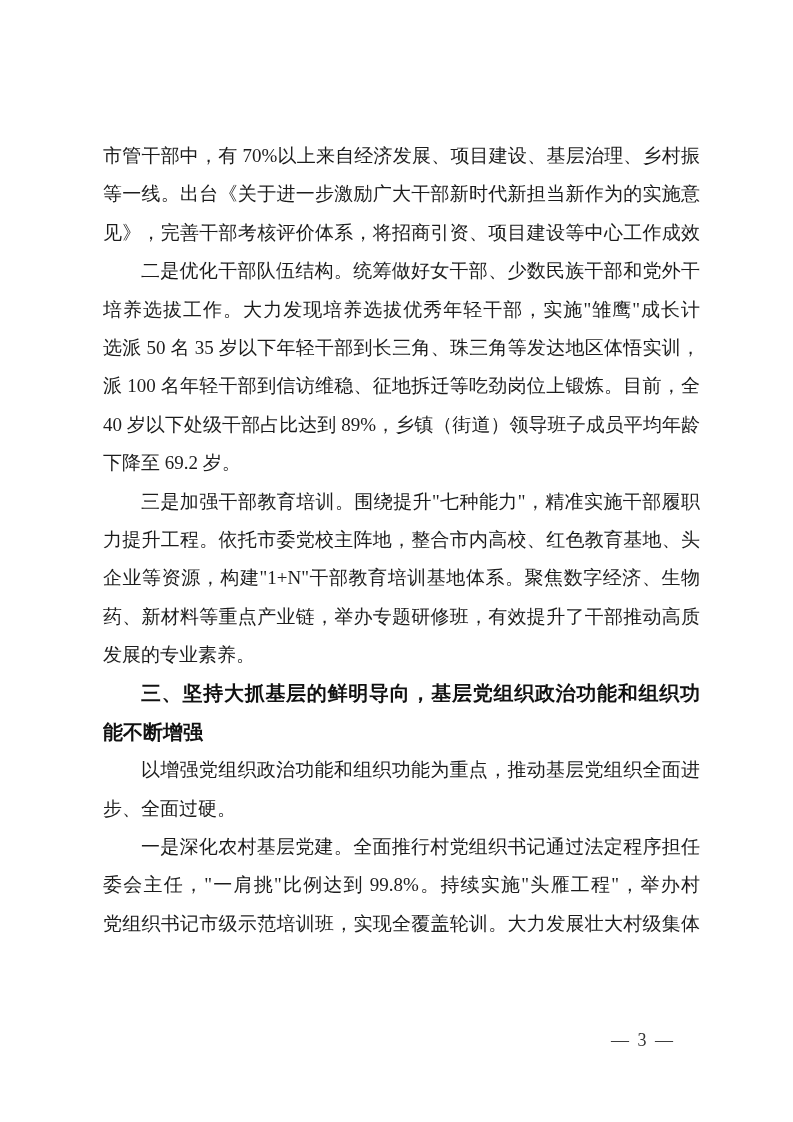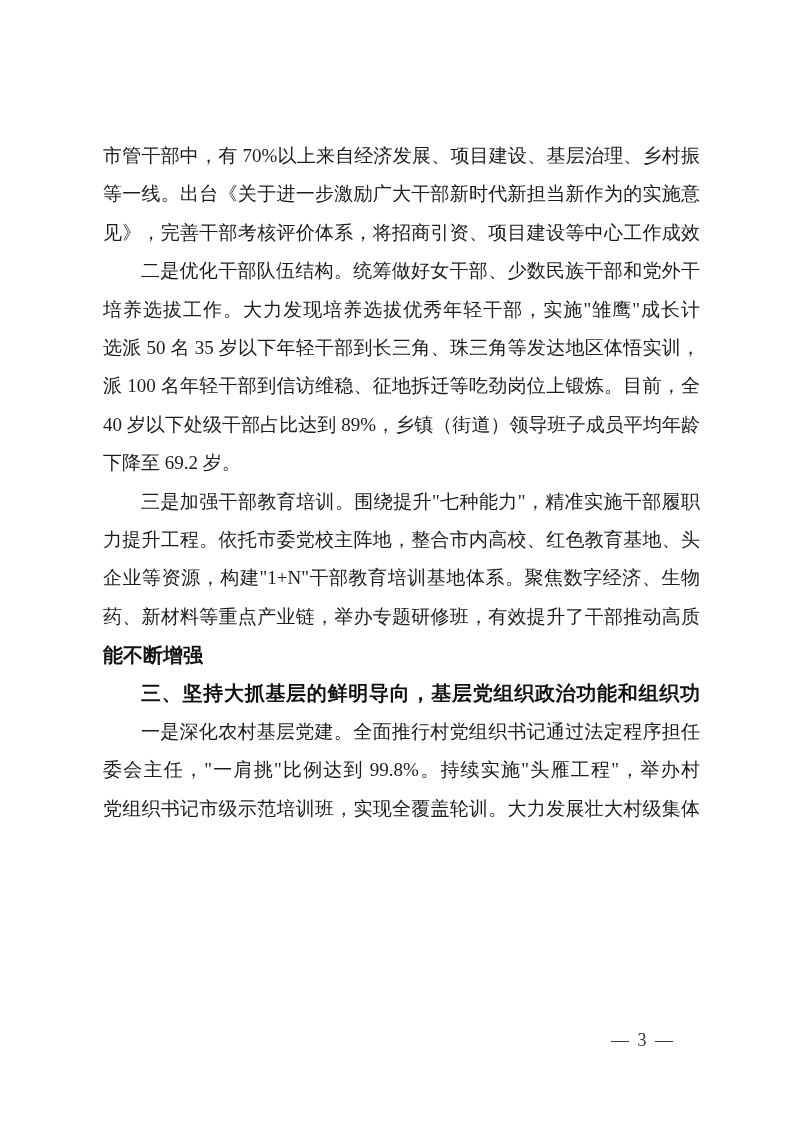--- a/index.html
+++ b/index.html
@@ -68,27 +68,32 @@
       <div class="line">派 100 名年轻干部到信访维稳、征地拆迁等吃劲岗位上锻炼。目前，全市</div>
       <div class="line">40 岁以下处级干部占比达到 89%，乡镇（街道）领导班子成员平均年龄</div>
       <div class="line last">下降至 69.2 岁。</div>
     </div>
 
     <div>
       <div class="line indent">三是加强干部教育培训。围绕提升"七种能力"，精准实施干部履职能</div>
       <div class="line">力提升工程。依托市委党校主阵地，整合市内高校、红色教育基地、头部</div>
       <div class="line">企业等资源，构建"1+N"干部教育培训基地体系。聚焦数字经济、生物医</div>
       <div class="line">药、新材料等重点产业链，举办专题研修班，有效提升了干部推动高质量</div>
+      <div class="line last">发展的专业素养。</div>
     </div>
 
     <div class="heading">
+      <div class="line indent">三、坚持大抓基层的鲜明导向，基层党组织政治功能和组织功</div>
       <div class="line last">能不断增强</div>
-      <div class="line indent">三、坚持大抓基层的鲜明导向，基层党组织政治功能和组织功</div>
     </div>
 
+    <div>
+      <div class="line indent">以增强党组织政治功能和组织功能为重点，推动基层党组织全面进</div>
+      <div class="line last">步、全面过硬。</div>
+    </div>
 
     <div>
       <div class="line indent">一是深化农村基层党建。全面推行村党组织书记通过法定程序担任村</div>
       <div class="line">委会主任，"一肩挑"比例达到 99.8%。持续实施"头雁工程"，举办村（社区）</div>
       <div class="line">党组织书记市级示范培训班，实现全覆盖轮训。大力发展壮大村级集体经</div>
     </div>
 
   </div>
 
   <div class="footer">— 3 —</div>

